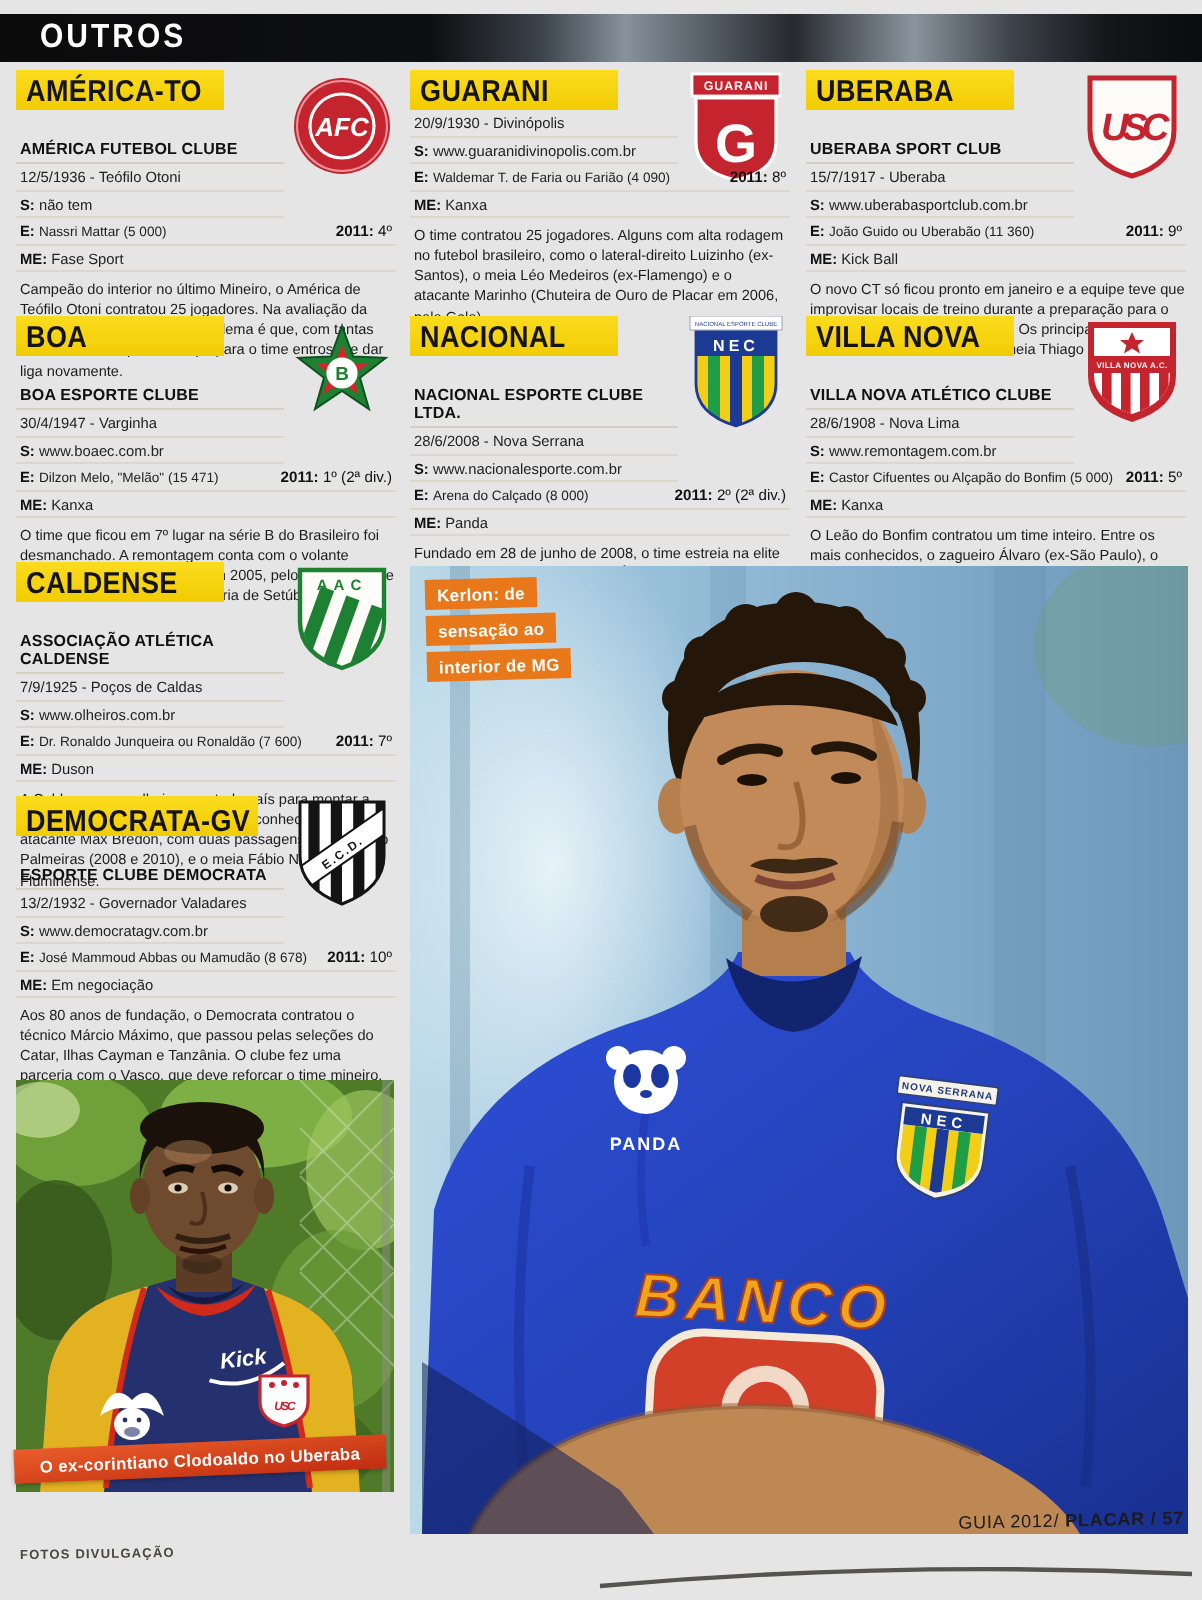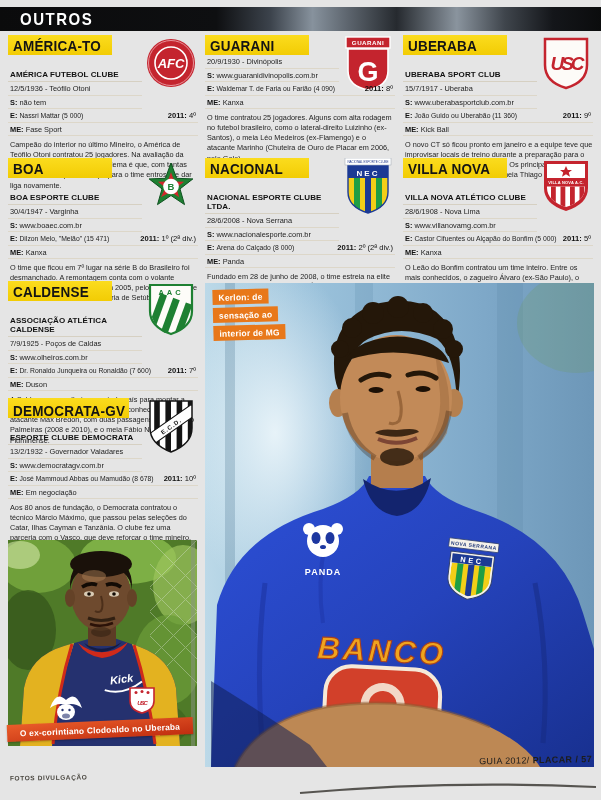--- a/index.html
+++ b/index.html
@@ -187,21 +187,21 @@
             <rect x="19.5" y="27.5" width="4.8" height="23" fill="#c4242e"></rect>
             <rect x="29" y="27.5" width="4.8" height="23" fill="#c4242e"></rect>
             <rect x="38.5" y="27.5" width="4.8" height="23" fill="#c4242e"></rect>
           </g>
           <rect x="6" y="19" width="38" height="8.5" fill="#c4242e"></rect>
           <text x="25" y="25" text-anchor="middle" font-size="4" font-weight="700" fill="#fff" letter-spacing=".2">VILLA NOVA A.C.</text>
         </svg>
     </div>
     <div class="club trim">VILLA NOVA ATLÉTICO CLUBE</div>
     <div class="line trim"><span>28/6/1908 - Nova Lima</span></div>
-    <div class="line trim"><b>S:</b> <span>www.villanovamg.com.br</span></div>
+    <div class="line trim"><b>S:</b> <span>www.remontagem.com.br</span></div>
     <div class="line eline"><b>E:</b> <span class="val">Castor Cifuentes ou Alçapão do Bonfim (5 000)</span><span class="rank"><b>2011:</b> <span>5º</span></span></div>
     <div class="line"><b>ME:</b> <span>Kanxa</span></div>
     <p class="desc">O Leão do Bonfim contratou um time inteiro. Entre os mais conhecidos, o zagueiro Álvaro (ex-São Paulo), o meia Francismar e o atacante Eliandro (ex-Cruzeiro). Além deles, o goleiro Élisson veio do Nacional da Ilha da Madeira-POR.</p>
   </section>
 
   <section class="team b6">
     <div class="tname">
         <span class="tn">CALDENSE</span>
       </div>
     <div class="badge">

